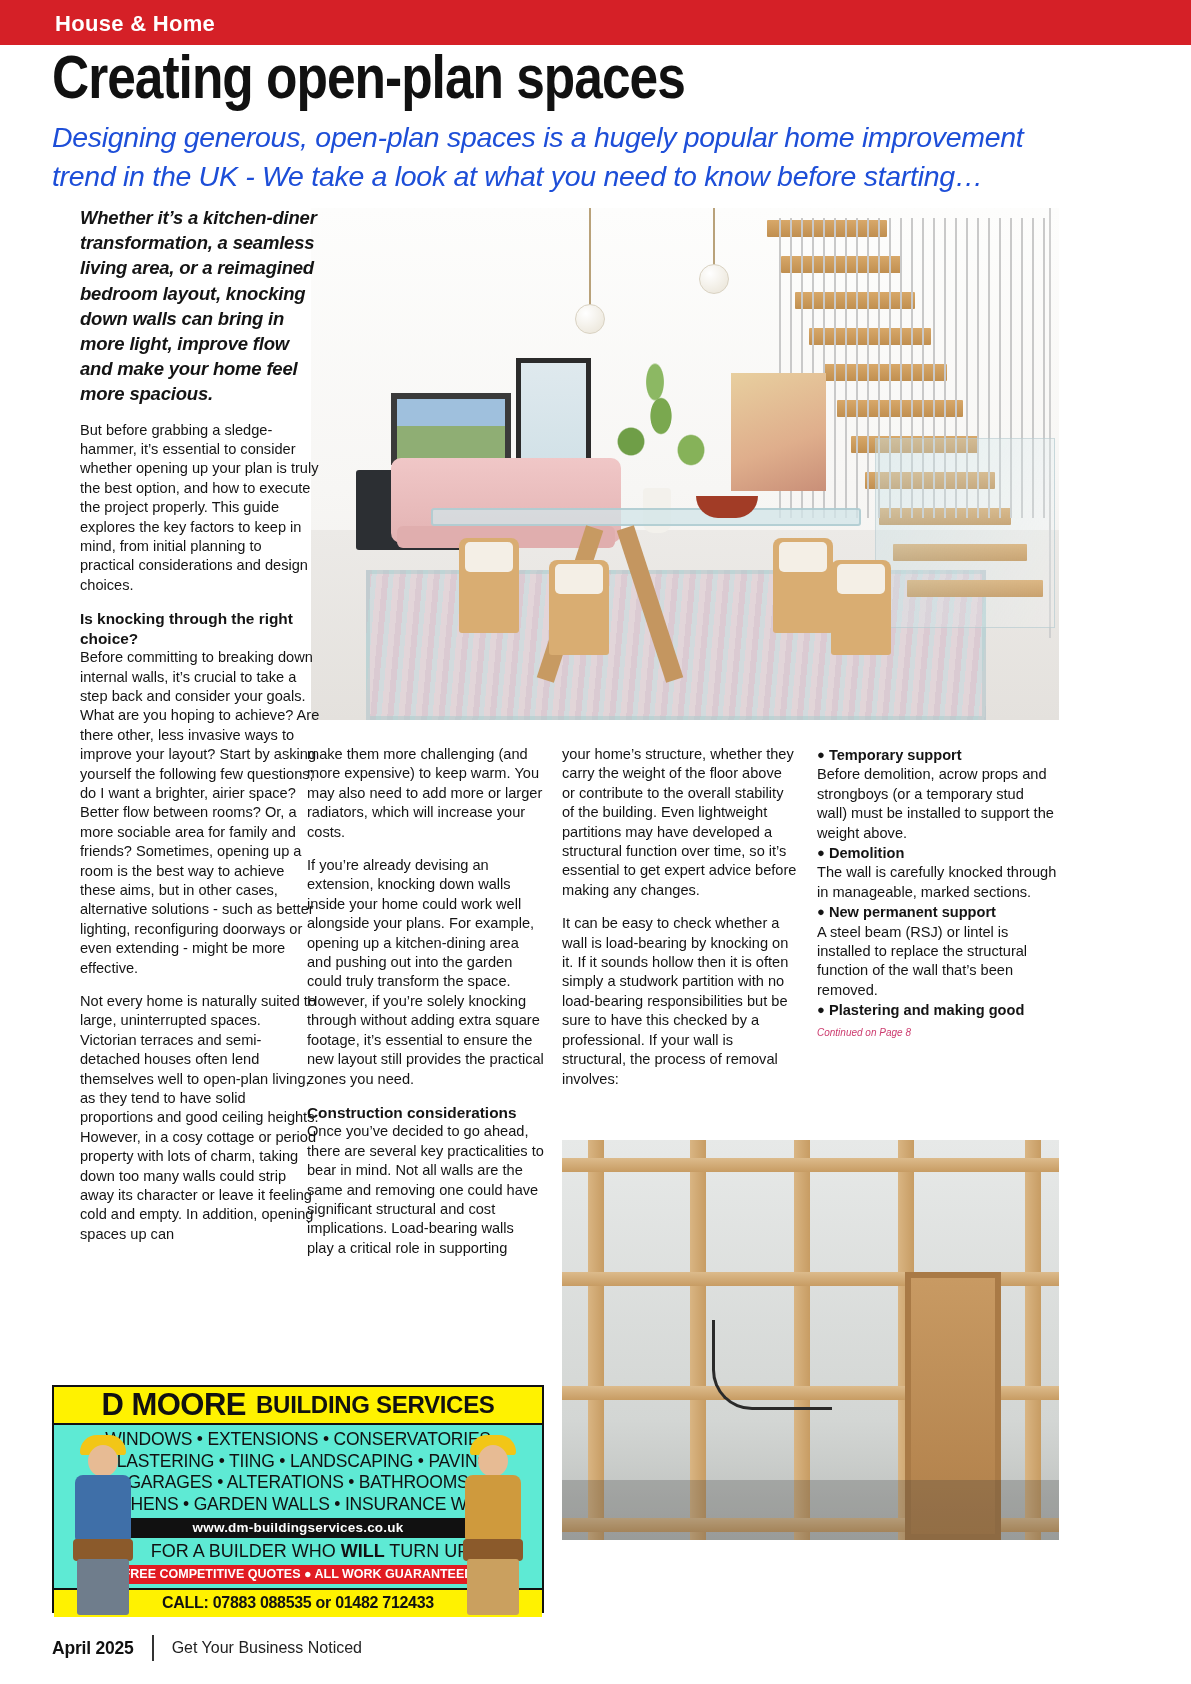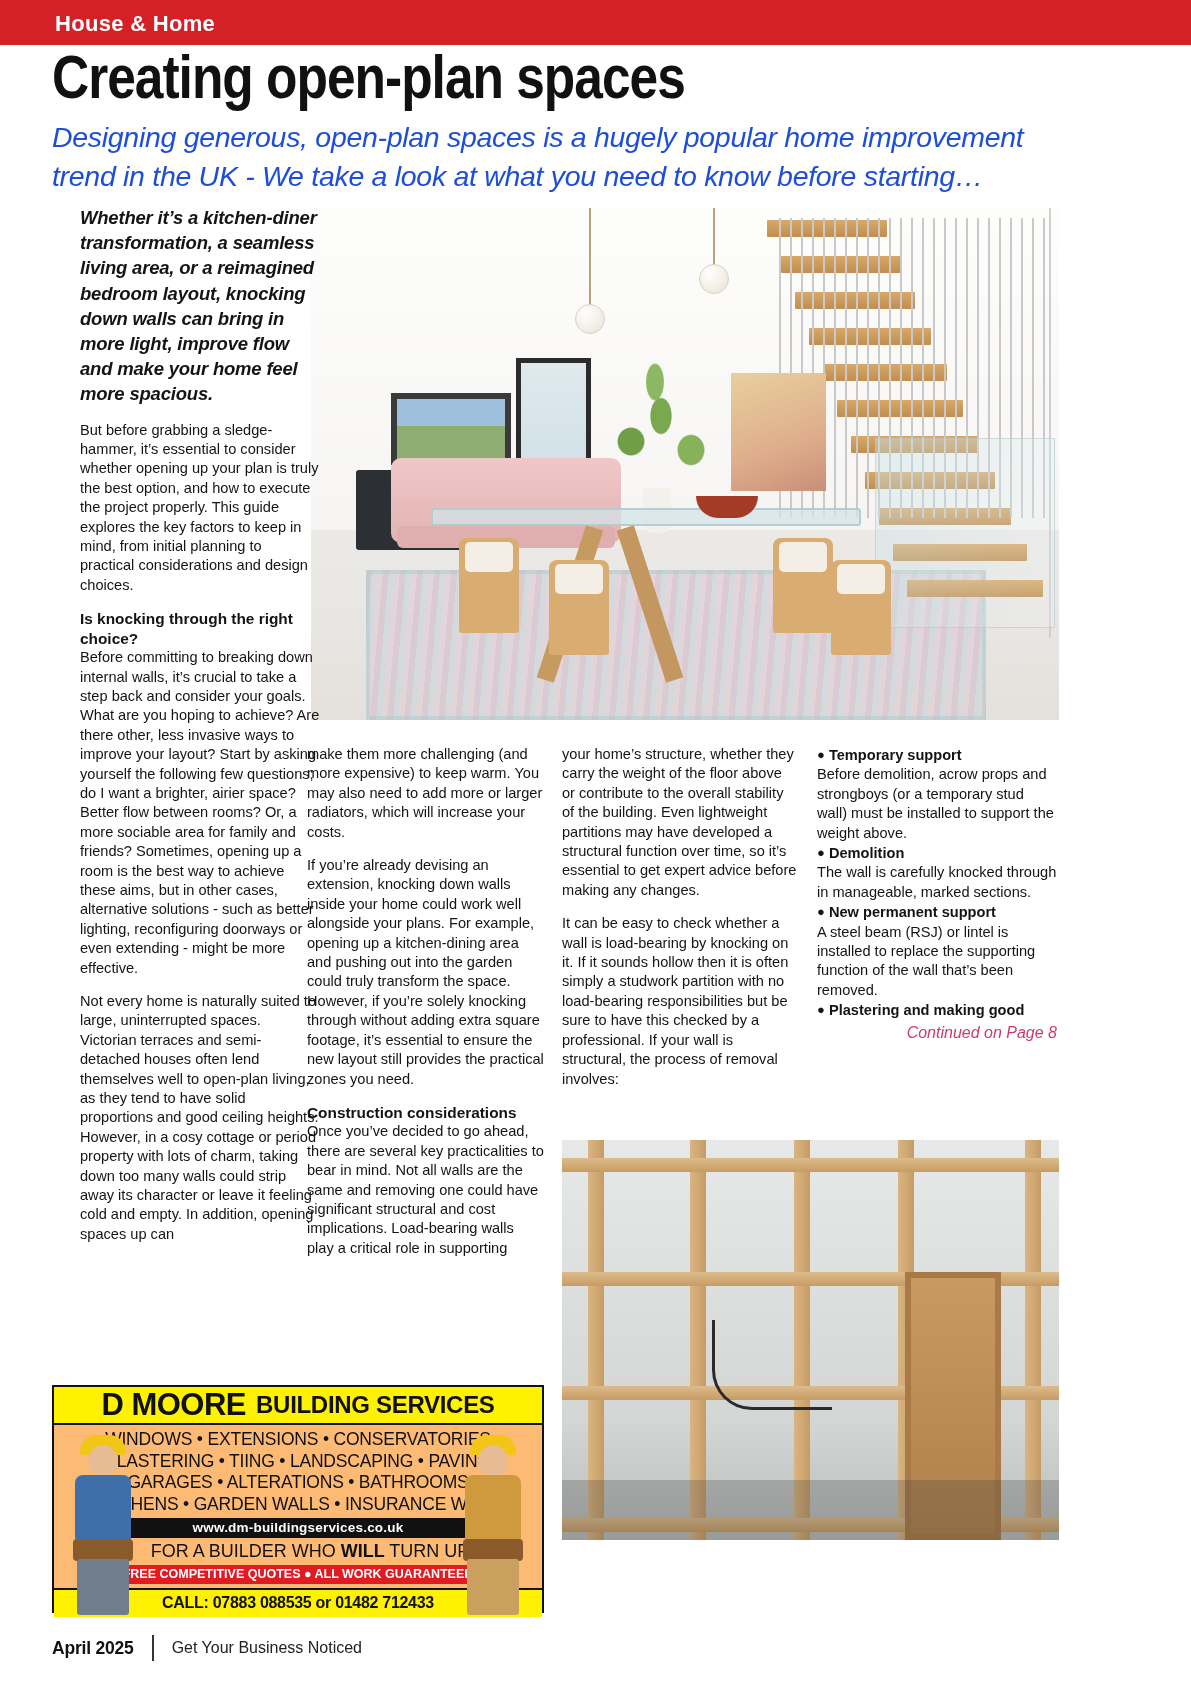--- a/index.html
+++ b/index.html
@@ -60,22 +60,22 @@
 
   #col1 { left: 52px; top: 205px;  width: 240px; margin-left: 28px; }
   #col2 { left: 307px; top: 745px; width: 237px; }
   #col3 { left: 562px; top: 745px; width: 235px; }
   #col4 { left: 817px; top: 745px; width: 240px; }
 
   .bullet-head { font-weight: 700; }
   .bullet-head .dot { font-size: 13px; vertical-align: 1px; }
 
   .continued {
-    color: #cc3b6e; font-style: italic; font-size: 16px;
-    text-align: right; margin-top: 2px;
+    color: #cc3b6e; font-style: italic; font-size: 10px;
+    text-align: left; margin-top: 2px;
   }
 
   
   .lead-photo {
     position: absolute; left: 311px; top: 208px; width: 748px; height: 512px;
     overflow: hidden; background: #e9e6e2;
   }
   .lp-wall { position:absolute; inset:0; background:
       linear-gradient(180deg,#fdfdfc 0%, #f7f6f4 55%, #efedea 100%); }
   .lp-floor { position:absolute; left:0; right:0; bottom:0; height:190px;
@@ -135,21 +135,21 @@
   .fp-h{position:absolute;left:0;right:0;height:14px;background:linear-gradient(180deg,#dcbb8c,#c79c63);}
   .fp-door{position:absolute;right:58px;bottom:0;width:96px;height:268px;
      background:linear-gradient(180deg,#c89a63,#b07f49);border:6px solid #a97a46;}
   .fp-dark{position:absolute;left:0;right:0;bottom:0;height:60px;background:rgba(60,60,60,.25);}
   .fp-cable{position:absolute;left:150px;top:180px;width:120px;height:90px;
      border-left:3px solid #2a2a2a;border-bottom:3px solid #2a2a2a;border-radius:0 0 0 40px;}
 
   
   .advert {
     position: absolute; left: 52px; top: 1385px; width: 492px; height: 228px;
-    background: #fdba74; border: 2px solid #111;
+    background: #5eead4; border: 2px solid #111;
   }
   .ad-top {
     height: 38px; background: #fff200; display: flex; align-items: center;
     justify-content: center; gap: 10px; border-bottom: 2px solid #111;
   }
   .ad-top .big { font-size: 31px; font-weight: 700; letter-spacing: -.5px; }
   .ad-top .small { font-size: 24px; font-weight: 700; letter-spacing: -.3px; }
   .ad-services { text-align: center; padding: 4px 0 0 0; }
   .ad-services div {
     font-size: 17.5px; font-weight: 400; line-height: 21.5px;
@@ -278,21 +278,21 @@
     <div>Before demolition, acrow props and strongboys (or a temporary stud wall) must be installed to support the weight above.</div>
   </div>
   <div>
     <div class="bullet-head"><span class="dot">●</span>
       <span>Demolition</span></div>
     <div>The wall is carefully knocked through in manageable, marked sections.</div>
   </div>
   <div>
     <div class="bullet-head"><span class="dot">●</span>
       <span>New permanent support</span></div>
-    <div>A steel beam (RSJ) or lintel is installed to replace the supporting function of the wall that’s been removed.</div>
+    <div>A steel beam (RSJ) or lintel is installed to replace the structural function of the wall that’s been removed.</div>
   </div>
   <div>
     <div class="bullet-head"><span class="dot">●</span>
       <span>Plastering and making good</span></div>
   </div>
   <div class="continued">Continued on Page 8</div>
 </div>
 
 <div class="frame-photo">
   <div class="fp-bg"></div>

